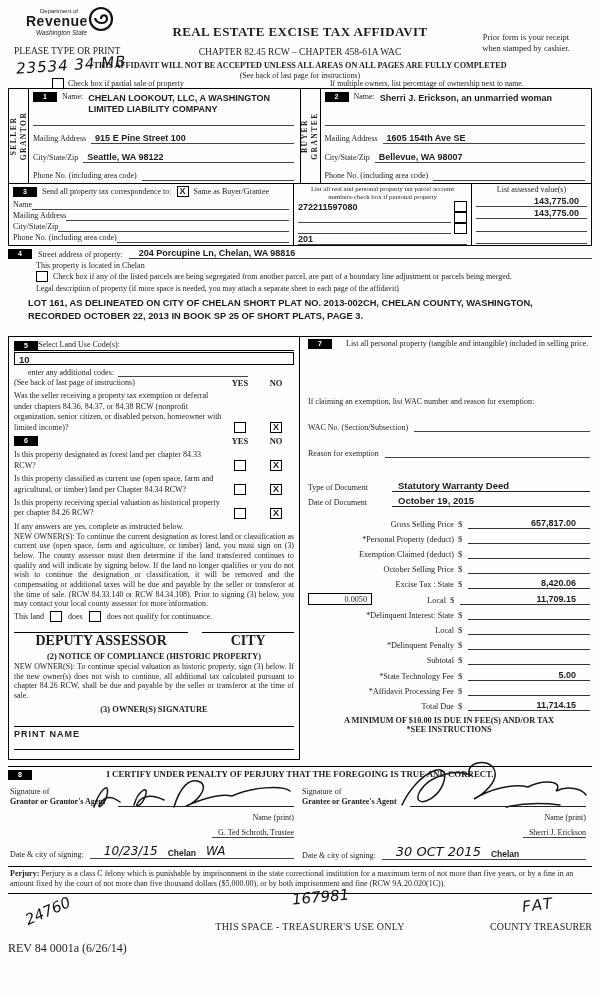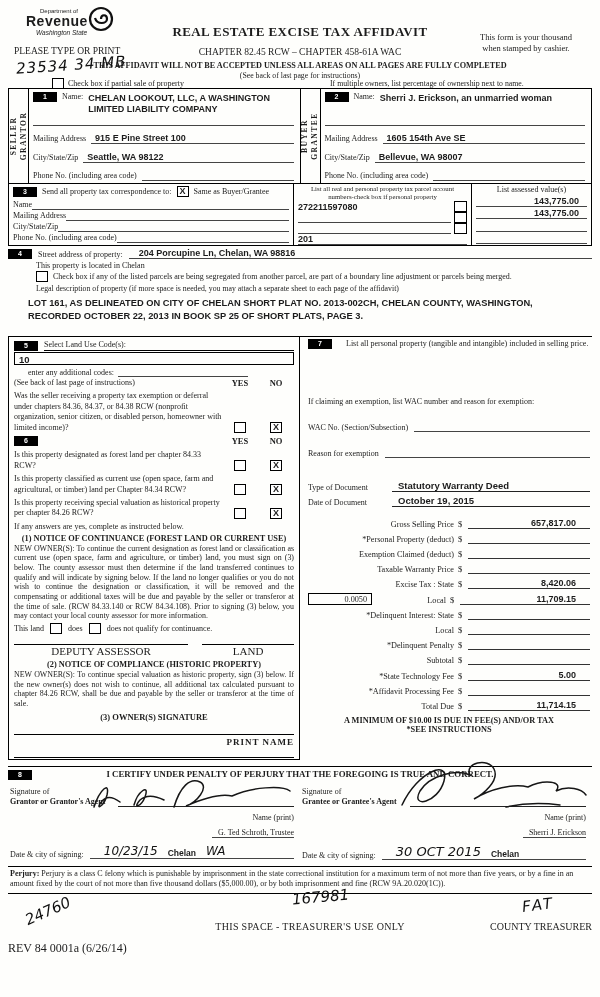--- a/index.html
+++ b/index.html
@@ -80,44 +80,44 @@
   .s4b{ margin-left:28px; margin-top:2px;}
   .s4c{ margin-left:28px; margin-top:1px; display:flex; gap:5px; align-items:center;}
   .s4d{ margin-left:28px; margin-top:2px; font-size:7.8px;}
   .legal{ margin:4px 8px 0 20px; font-size:9.3px; line-height:1.35; width:560px;}
 
   
   .main{ margin:14px 8px 0 8px; display:flex; height:424px;}
   .lcol{ width:292px; border:1px solid #000; padding:3px 5px 2px 5px; display:flex; flex-direction:column;}
   .rcol{ flex:1; border-top:1px solid #000; padding:2px 2px 0 8px; display:flex; flex-direction:column;}
 
-  .s5head{ display:flex; gap:6px; align-items:center;justify-content:flex-end;}
+  .s5head{ display:flex; align-items:center;justify-content:flex-end;}
   .s5head .t{ flex:1; border-bottom:1px solid #000; padding-bottom:1px;}
   .codebox{ border:1px solid #000; height:13px; font-size:9.5px; padding:1px 0 0 4px; margin-top:1px;}
   .s5add{ display:flex; gap:4px; margin:2px 0 0 14px; align-items:flex-end;}
   .s5add .fline{ max-width:130px;}
   .yn{ display:flex; margin-top:1px; align-items:flex-end;}
   .yn .q{ flex:1; line-height:1.3; }
   .yn .c{ width:36px; text-align:center; flex:none; display:flex; justify-content:center; align-items:flex-end;}
   .ynhead{ font-weight:bold; font-size:8.5px; font-family:"Liberation Serif",serif;}
   .s6tab{ margin:3px 0 1px 0;}
   .s6q{ margin-top:3px;}
   .ifyes{ margin-top:3px;}
   .ntitle{ text-align:center; font-weight:bold; font-size:8.3px; margin-top:3px;}
   .nbody{ text-align:justify; font-size:7.9px; line-height:1.22; margin-top:1px;}
   .thisland{ display:flex; align-items:center; gap:6px; margin-top:2px;}
   .da-lines{ display:flex; gap:14px; margin-top:10px; align-items:flex-end;}
   .da-lines .l1{ flex:1.9; border-bottom:1px solid #000;}
   .da-lines .l2{ flex:1; border-bottom:1px solid #000;}
-  .da-caps{ display:flex; gap:14px; font-weight:normal; font-size:11px;}
+  .da-caps{ display:flex; gap:14px; font-weight:bold; font-size:14px;}
   .da-caps .c1{ flex:1.9; text-align:center;}
   .da-caps .c2{ flex:1; text-align:center;}
   .sig3{ text-align:center; font-weight:bold; font-size:8.5px; margin-top:4px;}
   .lline{ border-bottom:1px solid #000; margin-top:12px;}
-  .pname{ text-align:right; font-weight:bold; font-family:Liberation Serif, serif; font-size:9px; margin-top:2px; letter-spacing:1px;}
+  .pname{ text-align:left; font-weight:bold; font-family:Liberation Sans, sans-serif; font-size:9px; margin-top:2px; letter-spacing:1px;}
 
   .s7head{ display:flex; gap:6px; margin-bottom:2px;}
   .s7head .t{ flex:1; line-height:1.3;margin-left:8px;}
   .exnote{ margin-top:46px;}
   .wacrow{ display:flex; gap:6px; align-items:flex-end; margin-top:16px;}
   .wacrow .fline{ max-width:225px;}
   .docrow{ display:flex; gap:6px; align-items:flex-end; margin-top:22px;}
   .docrow.second{ margin-top:3px;}
   .docrow .lab{ width:78px; flex:none;}
   .docrow .fline{ font-size:9.5px; padding-left:6px; border-bottom-color:#222;}
@@ -167,21 +167,21 @@
       <span class="dept">Department of</span>
       <span class="rev">Revenue</span>
       <span class="wst">Washington State</span>
       <svg width="26" height="26" viewBox="0 0 26 26">
         <circle cx="13" cy="13" r="11" fill="none" stroke="#111" stroke-width="2.2"></circle>
         <path d="M13 13 C13 8, 19 8, 19 13 C19 18, 9 19, 7 12" fill="none" stroke="#111" stroke-width="2.2"></path>
       </svg>
     </div>
     <div class="htitle">REAL ESTATE EXCISE TAX AFFIDAVIT</div>
     <div class="hreceipt">
-      <span>This form is your thousand</span><br>
+      <span>Prior form is your receipt</span><br>
       <span>when stamped by cashier.</span>
     </div>
     <div class="hplease">PLEASE TYPE OR PRINT</div>
     <div class="hchapter">CHAPTER 82.45 RCW – CHAPTER 458-61A WAC</div>
     <div class="hwarn">THIS AFFIDAVIT WILL NOT BE ACCEPTED UNLESS ALL AREAS ON ALL PAGES ARE FULLY COMPLETED</div>
     <div class="hseeback">(See back of last page for instructions)</div>
     <div class="hstamp hand">23534 34 MB</div>
     <div class="hpartial">
       <span class="cbx"></span>
       <span>Check box if partial sale of property</span>
@@ -373,36 +373,35 @@
       <div class="yn s6q">
         <span class="q">Is this property receiving special valuation as historical property per chapter 84.26 RCW?</span>
         <span class="c">
             <span class="cbx"></span>
           </span>
         <span class="c">
             <span class="cbx">X</span>
           </span>
       </div>
       <div class="ifyes">If any answers are yes, complete as instructed below.</div>
-      <div class="ntitle">(1) NOTICE OF CONTINUANCE (FOREST LAND OR CURRENT USE)</div>
       <div class="nbody">NEW OWNER(S): To continue the current designation as forest land or classification as current use (open space, farm and agriculture, or timber) land, you must sign on (3) below. The county assessor must then determine if the land transferred continues to qualify and will indicate by signing below. If the land no longer qualifies or you do not wish to continue the designation or classification, it will be removed and the compensating or additional taxes will be due and payable by the seller or transferor at the time of sale. (RCW 84.33.140 or RCW 84.34.108). Prior to signing (3) below, you may contact your local county assessor for more information.</div>
       <div class="thisland">
         <span>This land</span>
         <span class="cbx"></span>
         <span>does</span>
         <span class="cbx"></span>
         <span>does not qualify for continuance.</span>
       </div>
       <div class="da-lines">
           <span class="l1"></span>
           <span class="l2"></span>
         </div>
       <div class="da-caps">
         <span class="c1">DEPUTY ASSESSOR</span>
-        <span class="c2">LAND</span>
+        <span class="c2">CITY</span>
       </div>
       <div class="ntitle">(2) NOTICE OF COMPLIANCE (HISTORIC PROPERTY)</div>
       <div class="nbody">NEW OWNER(S): To continue special valuation as historic property, sign (3) below. If the new owner(s) does not wish to continue, all additional tax calculated pursuant to chapter 84.26 RCW, shall be due and payable by the seller or transferor at the time of sale.</div>
       <div class="sig3">(3) OWNER(S) SIGNATURE</div>
       <div class="lline"></div>
       <div class="pname">PRINT NAME</div>
       <div class="lline" style="margin-top:10px;"></div>
     </div>
 
     <div class="rcol">
@@ -438,21 +437,21 @@
             <span class="mlabel">*Personal Property (deduct)</span>
             <span class="mdollar">$</span>
             <span class="mline val"></span>
           </div>
         <div class="mrow">
             <span class="mlabel">Exemption Claimed (deduct)</span>
             <span class="mdollar">$</span>
             <span class="mline val"></span>
           </div>
         <div class="mrow">
-            <span class="mlabel">Taxable Warranty Price</span>
+            <span class="mlabel">October Selling Price</span>
             <span class="mdollar">$</span>
             <span class="mline val"></span>
           </div>
         <div class="mrow">
             <span class="mlabel">Excise Tax :  State</span>
             <span class="mdollar">$</span>
             <span class="mline val">8,420.06</span>
           </div>
         <div class="mrow rate">
           <span class="ratebox">0.0050</span>

